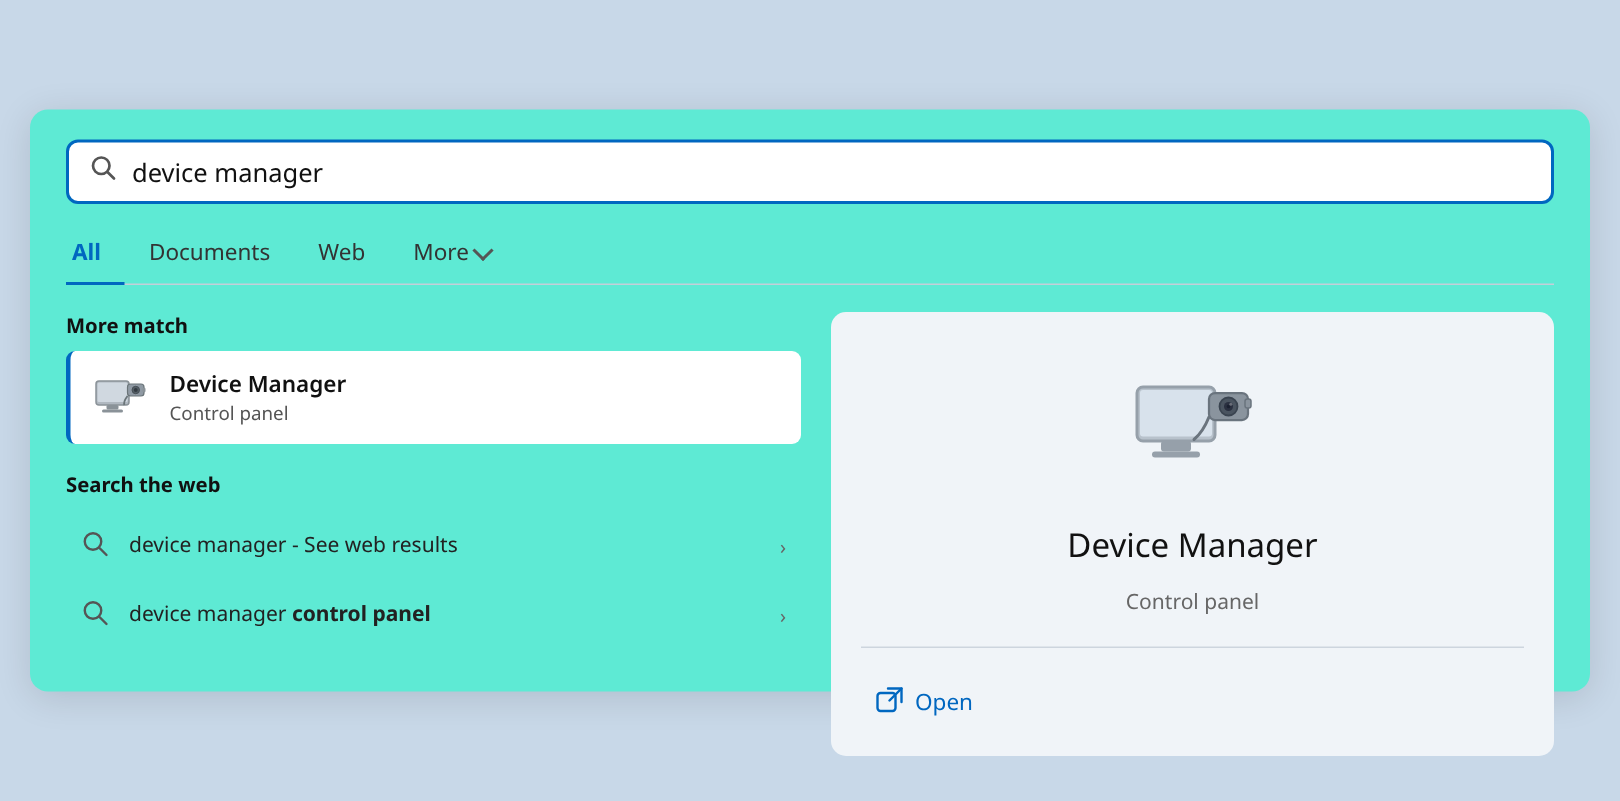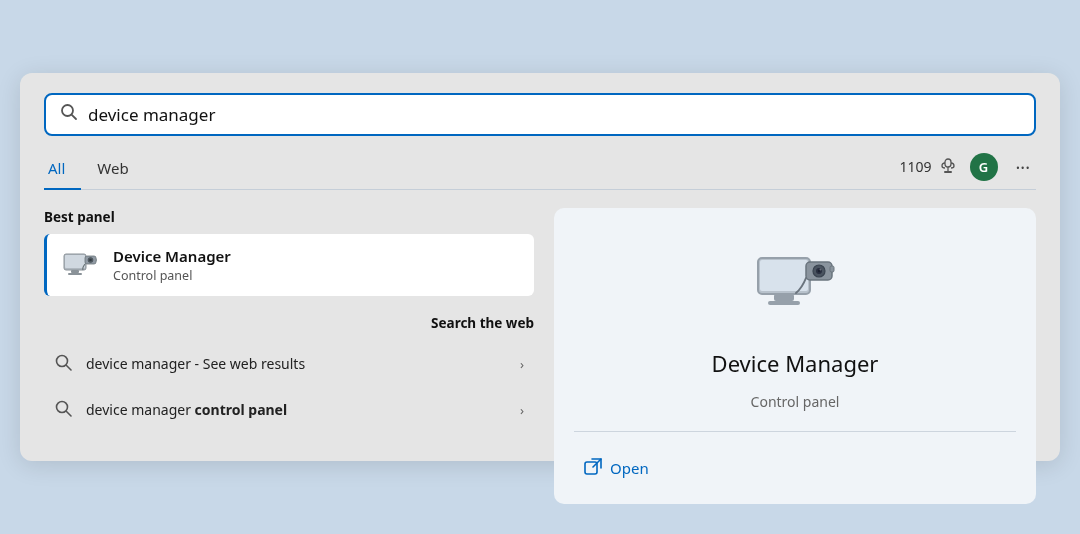--- a/index.html
+++ b/index.html
@@ -6,21 +6,21 @@
     body {
       font-family: 'Segoe UI', system-ui, sans-serif;
       background: #c8d8e8;
       width: 1080px;
       height: 534px;
       display: flex;
       align-items: center;
       justify-content: center;
     }
     .search-panel {
-      background: #e5e5e5;
+      background: #5eead4;
       border-radius: 12px;
       width: 1040px;
       height: 388px;
       padding: 20px 24px;
       display: flex;
       flex-direction: column;
       box-shadow: 0 4px 24px rgba(0,0,0,0.12);
     }
     .search-bar {
       display: flex;
@@ -58,21 +58,21 @@
       font-size: 15px;
       color: #333;
       cursor: pointer;
       border-bottom: 2px solid transparent;
       margin-bottom: -1px;
       user-select: none;
     }
     .nav-tab.active {
       color: #0067c0;
       border-bottom: 2.5px solid #0067c0;
-      font-weight: 400;
+      font-weight: 700;
     }
     .nav-tab:first-child {
       padding-left: 4px;
     }
     .nav-tab-more {
       display: flex;
       align-items: center;
       gap: 4px;
     }
     .nav-right {
@@ -149,21 +149,20 @@
       height: 38px;
     }
     .match-info { display: flex; flex-direction: column; }
     .match-title { font-size: 15px; font-weight: 600; color: #111; }
     .match-subtitle { font-size: 12.5px; color: #555; margin-top: 1px; }
     .web-section-label {
       font-size: 13.5px;
       font-weight: 700;
       color: #111;
       margin-bottom: 10px;
-      text-align: right;
     }
     .web-result {
       display: flex;
       align-items: flex-end;
       padding: 11px 10px;
       border-radius: 6px;
       gap: 12px;
       cursor: pointer;
       margin-bottom: 4px;
     }
@@ -244,41 +243,32 @@
       <svg width="18" height="18" viewBox="0 0 18 18" fill="none">
         <circle cx="7.5" cy="7.5" r="5.5" stroke="#555" stroke-width="1.8"></circle>
         <line x1="11.8" y1="11.8" x2="16" y2="16" stroke="#555" stroke-width="1.8" stroke-linecap="round"></line>
       </svg>
     </span>
     <input class="search-input" type="text" value="device manager" style="">
   </div>
 
   <div class="nav-tabs">
     <div class="nav-tab active">All</div>
+    <div class="nav-tab">Documents</div>
     <div class="nav-tab">Web</div>
-    <div class="nav-right">
-      <div class="nav-score">
-        <span>1109</span>
-        <svg width="20" height="20" viewBox="0 0 20 20">
-          <rect x="7" y="2" width="6" height="8" rx="3" fill="none" stroke="#555" stroke-width="1.3"></rect>
-          <line x1="10" y1="10" x2="10" y2="14" stroke="#555" stroke-width="1.3"></line>
-          <rect x="6" y="14" width="8" height="2" rx="1" fill="#555"></rect>
-          <path d="M7 6 Q4 6 4 9 Q4 11 7 11" fill="none" stroke="#555" stroke-width="1.3"></path>
-          <path d="M13 6 Q16 6 16 9 Q16 11 13 11" fill="none" stroke="#555" stroke-width="1.3"></path>
-        </svg>
-      </div>
-      <div class="nav-avatar">G</div>
-      <div class="nav-more-btn">···</div>
+    <div class="nav-tab nav-tab-more">
+      <span>More</span>
+      <span class="chevron-down"></span>
     </div>
   </div>
 
   <div class="content-area">
 
     <div class="left-panel">
-      <div class="section-label">Best panel</div>
+      <div class="section-label">More match</div>
 
       <div class="best-match-item">
         <div class="app-icon">
 
           <svg class="app-icon-svg" viewBox="0 0 38 38" fill="none" xmlns="http://www.w3.org/2000/svg">
 
             <rect x="3" y="8" width="22" height="16" rx="2" fill="#b0b8c0" stroke="#8a9298" stroke-width="1"></rect>
             <rect x="4" y="9" width="20" height="13" rx="1" fill="#d0d8e0"></rect>
 
             <rect x="10" y="24" width="8" height="3" rx="1" fill="#8a9298"></rect>

